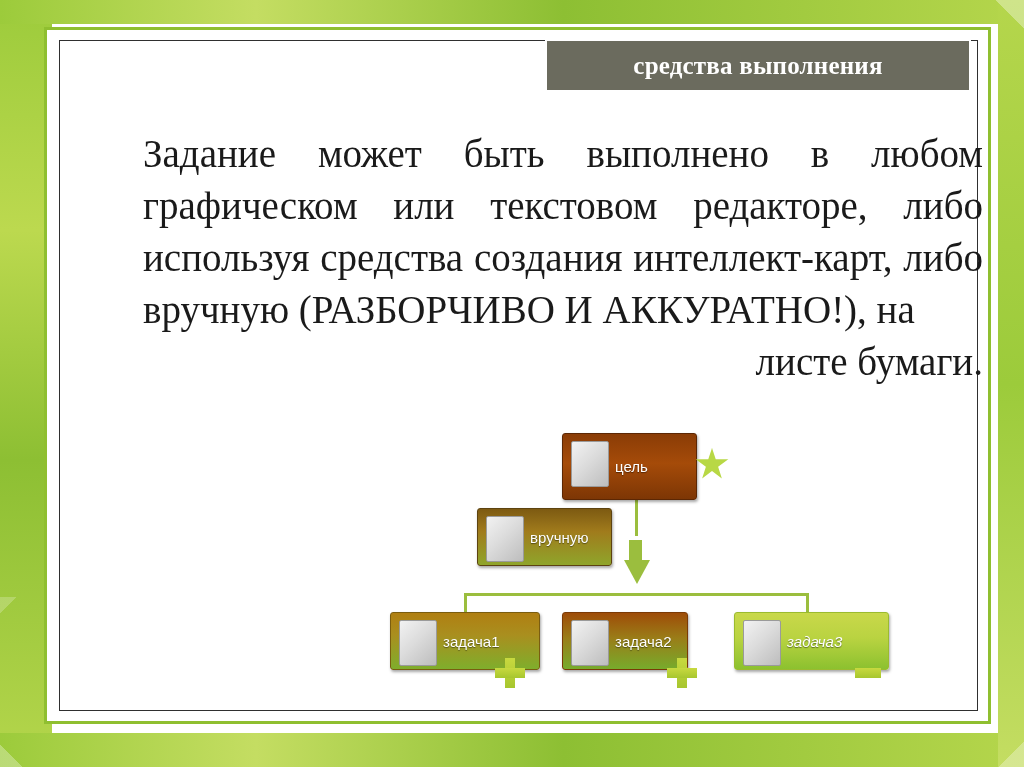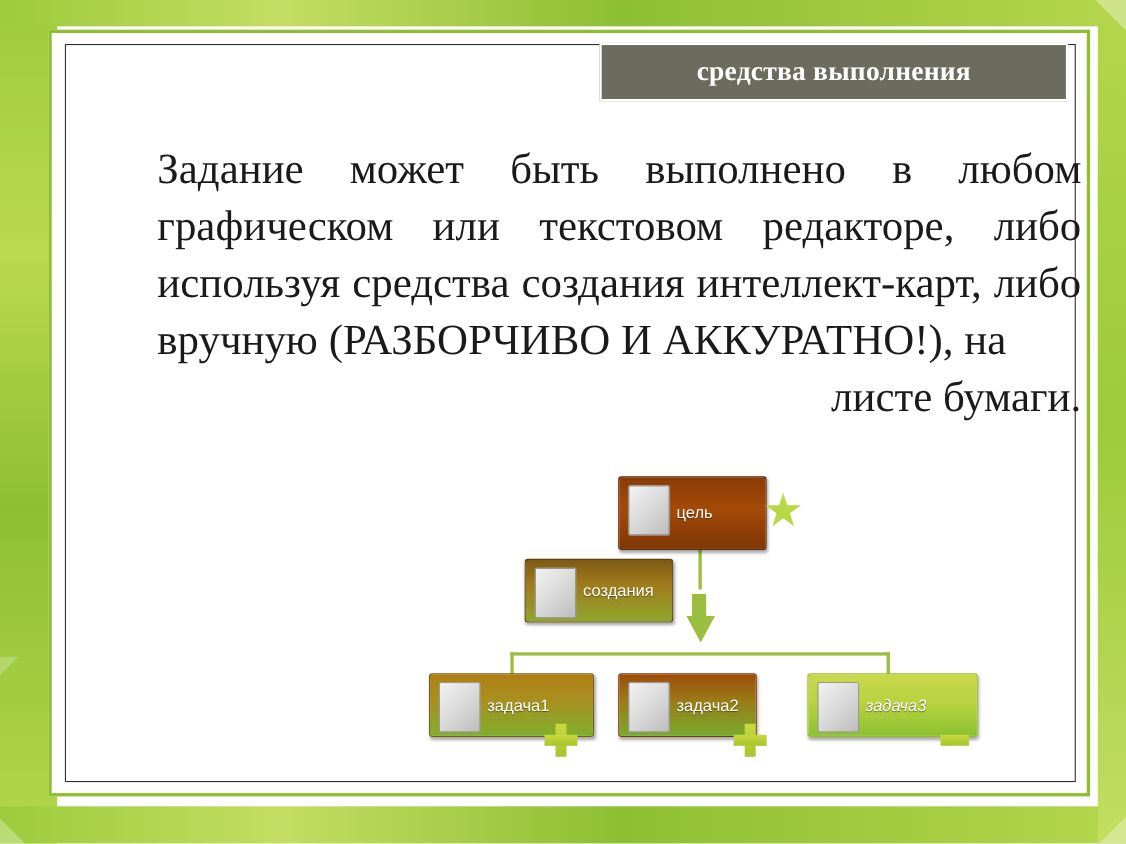--- a/index.html
+++ b/index.html
@@ -208,21 +208,21 @@
       <div class="arrow-down"></div>
 
       <div class="node n-goal">
         <div class="chip"></div>
         <div class="lbl">цель</div>
       </div>
       <div class="star"></div>
 
       <div class="node n-sub">
         <div class="chip"></div>
-        <div class="lbl">создания</div>
+        <div class="lbl">вручную</div>
       </div>
 
       <div class="node n-t1">
         <div class="chip"></div>
         <div class="lbl">задача1</div>
       </div>
 
       <div class="node n-t2">
         <div class="chip"></div>
         <div class="lbl">задача2</div>

